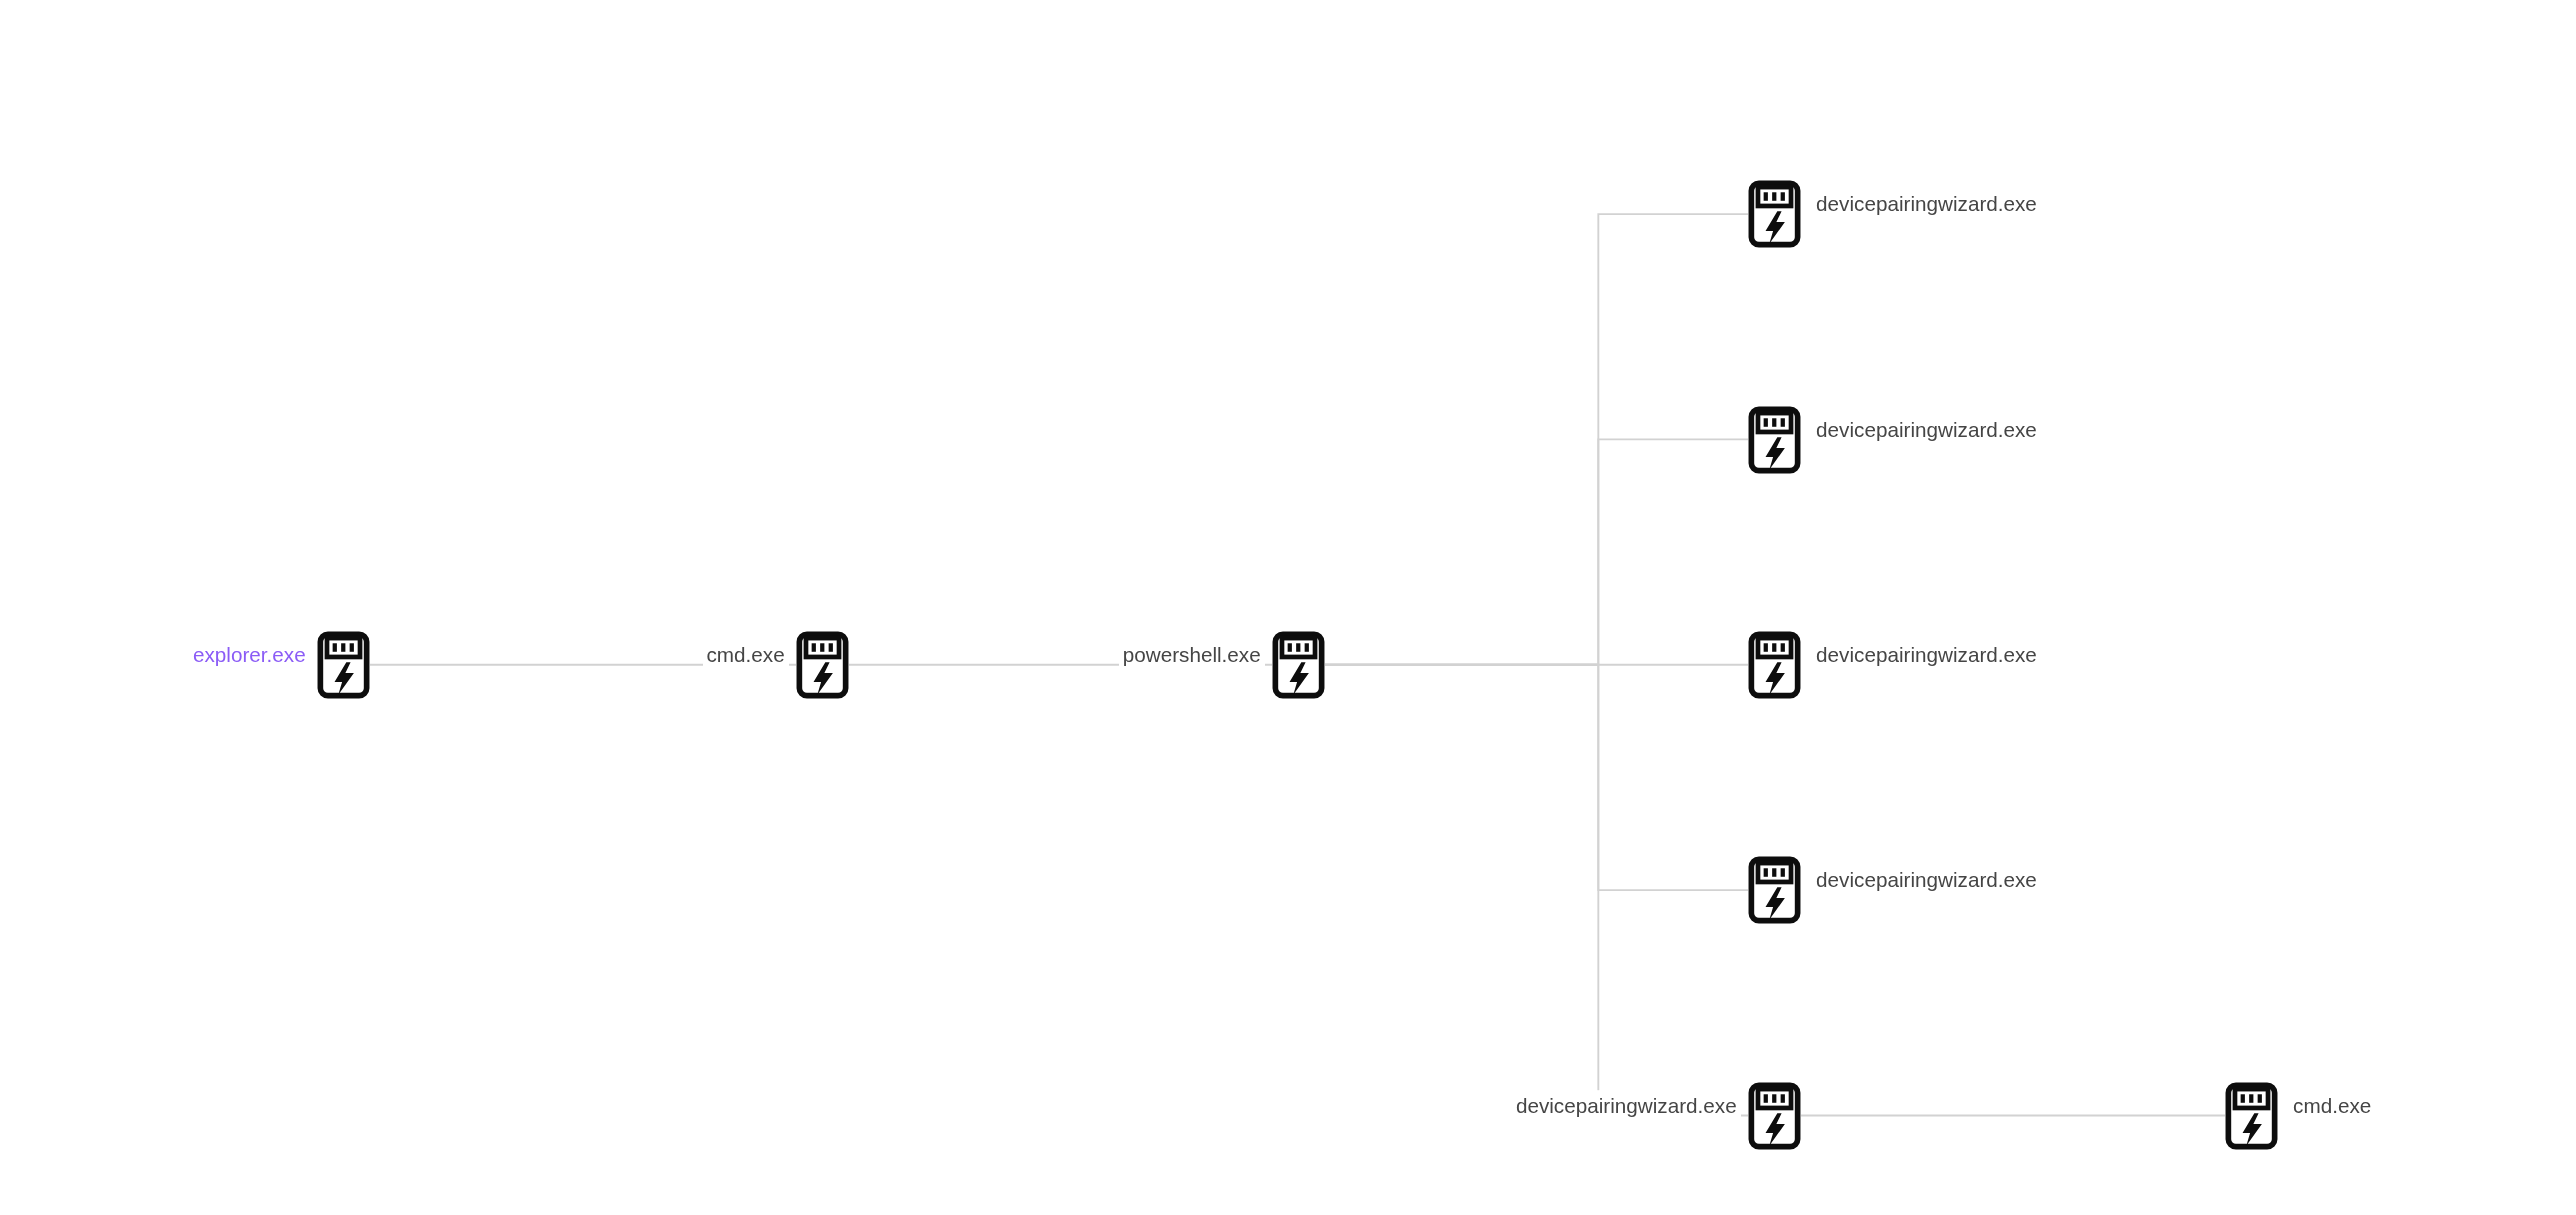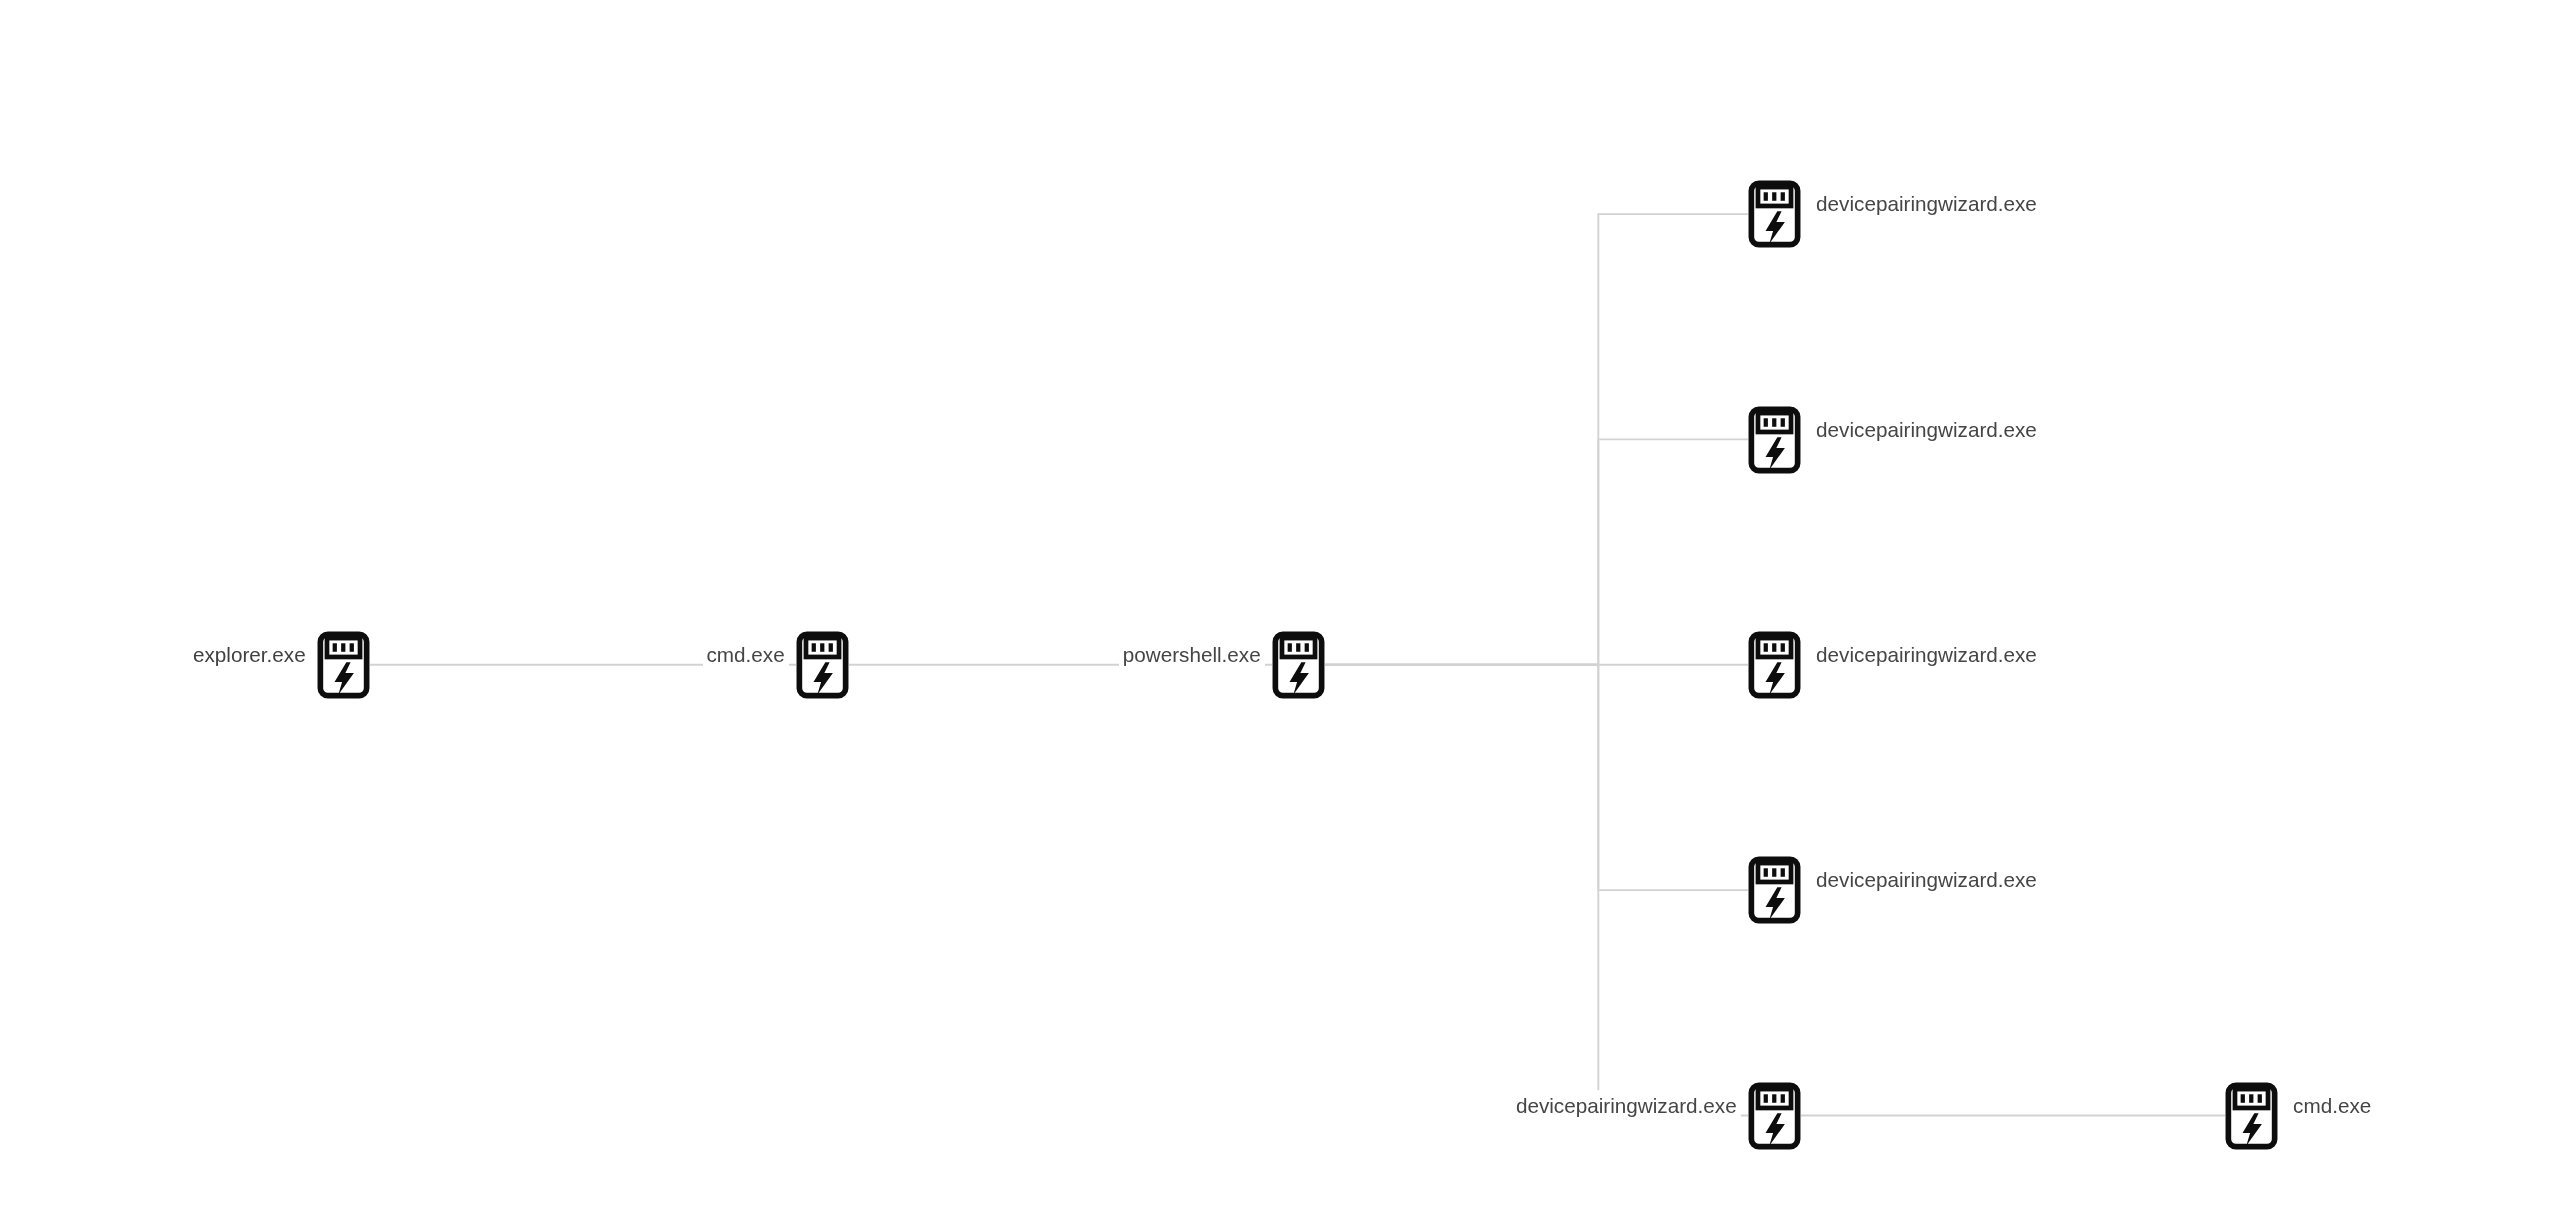--- a/index.html
+++ b/index.html
@@ -65,21 +65,21 @@
     </svg>
 <div class="node" style="left: 317px; top: 631px;">
     <svg class="proc-icon" viewBox="0 0 56 72" width="53" height="68">
       <rect x="3.5" y="3.5" width="49" height="65" rx="8" fill="#ffffff" stroke="#0d0d0d" stroke-width="6"></rect>
       <rect x="10.5" y="7.5" width="35" height="20" fill="#ffffff" stroke="#0d0d0d" stroke-width="5"></rect>
       <rect x="16.5" y="13" width="4.5" height="9" fill="#0d0d0d"></rect>
       <rect x="25.5" y="13" width="4.5" height="9" fill="#0d0d0d"></rect>
       <rect x="34.5" y="13" width="4.5" height="9" fill="#0d0d0d"></rect>
       <path d="M31 33 L18.5 54 L26.5 54 L22.5 67.5 L39 44.5 L30 44.5 L35.5 33 Z" fill="#0d0d0d"></path>
     </svg>
-    <span class="node-label label-left" style="color: #404040; margin-left: 18px;">explorer.exe</span>
+    <span class="node-label label-left" style="color: #8b5cf6; margin-left: 18px;">explorer.exe</span>
   </div>
     <div class="node" style="left: 796px; top: 631px;">
     <svg class="proc-icon" viewBox="0 0 56 72" width="53" height="68">
       <rect x="3.5" y="3.5" width="49" height="65" rx="8" fill="#ffffff" stroke="#0d0d0d" stroke-width="6"></rect>
       <rect x="10.5" y="7.5" width="35" height="20" fill="#ffffff" stroke="#0d0d0d" stroke-width="5"></rect>
       <rect x="16.5" y="13" width="4.5" height="9" fill="#0d0d0d"></rect>
       <rect x="25.5" y="13" width="4.5" height="9" fill="#0d0d0d"></rect>
       <rect x="34.5" y="13" width="4.5" height="9" fill="#0d0d0d"></rect>
       <path d="M31 33 L18.5 54 L26.5 54 L22.5 67.5 L39 44.5 L30 44.5 L35.5 33 Z" fill="#0d0d0d"></path>
     </svg>

